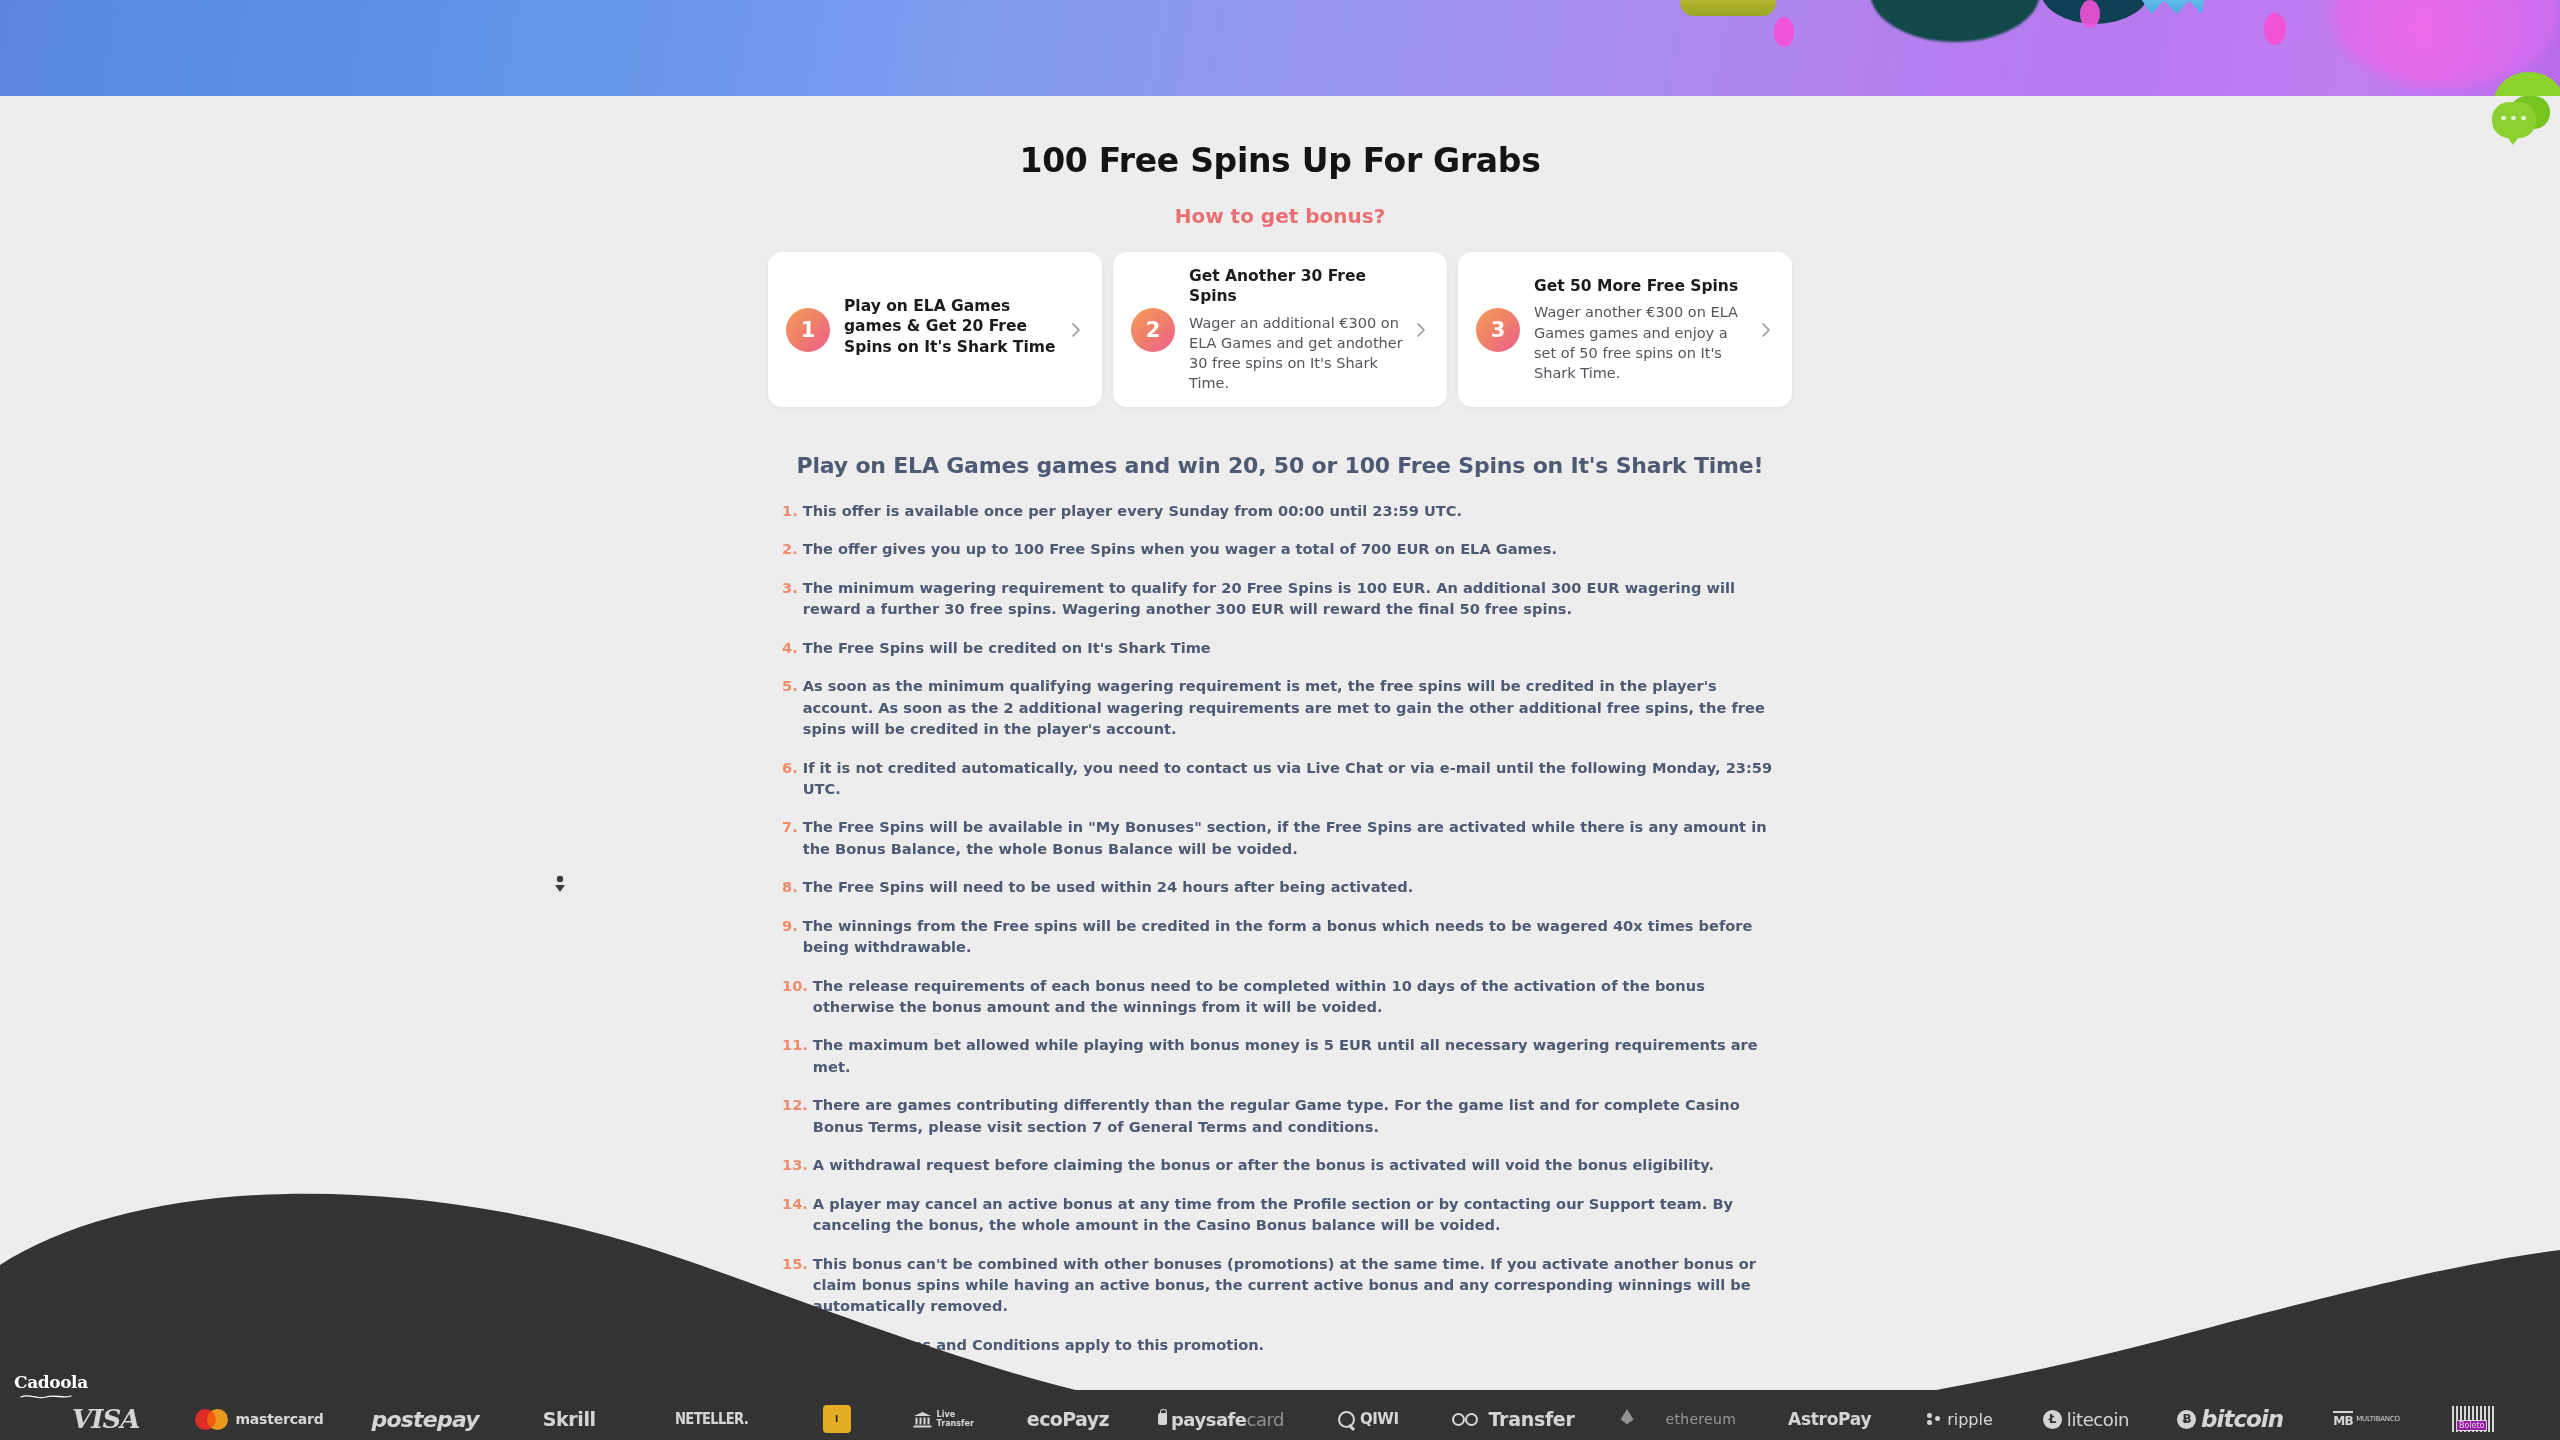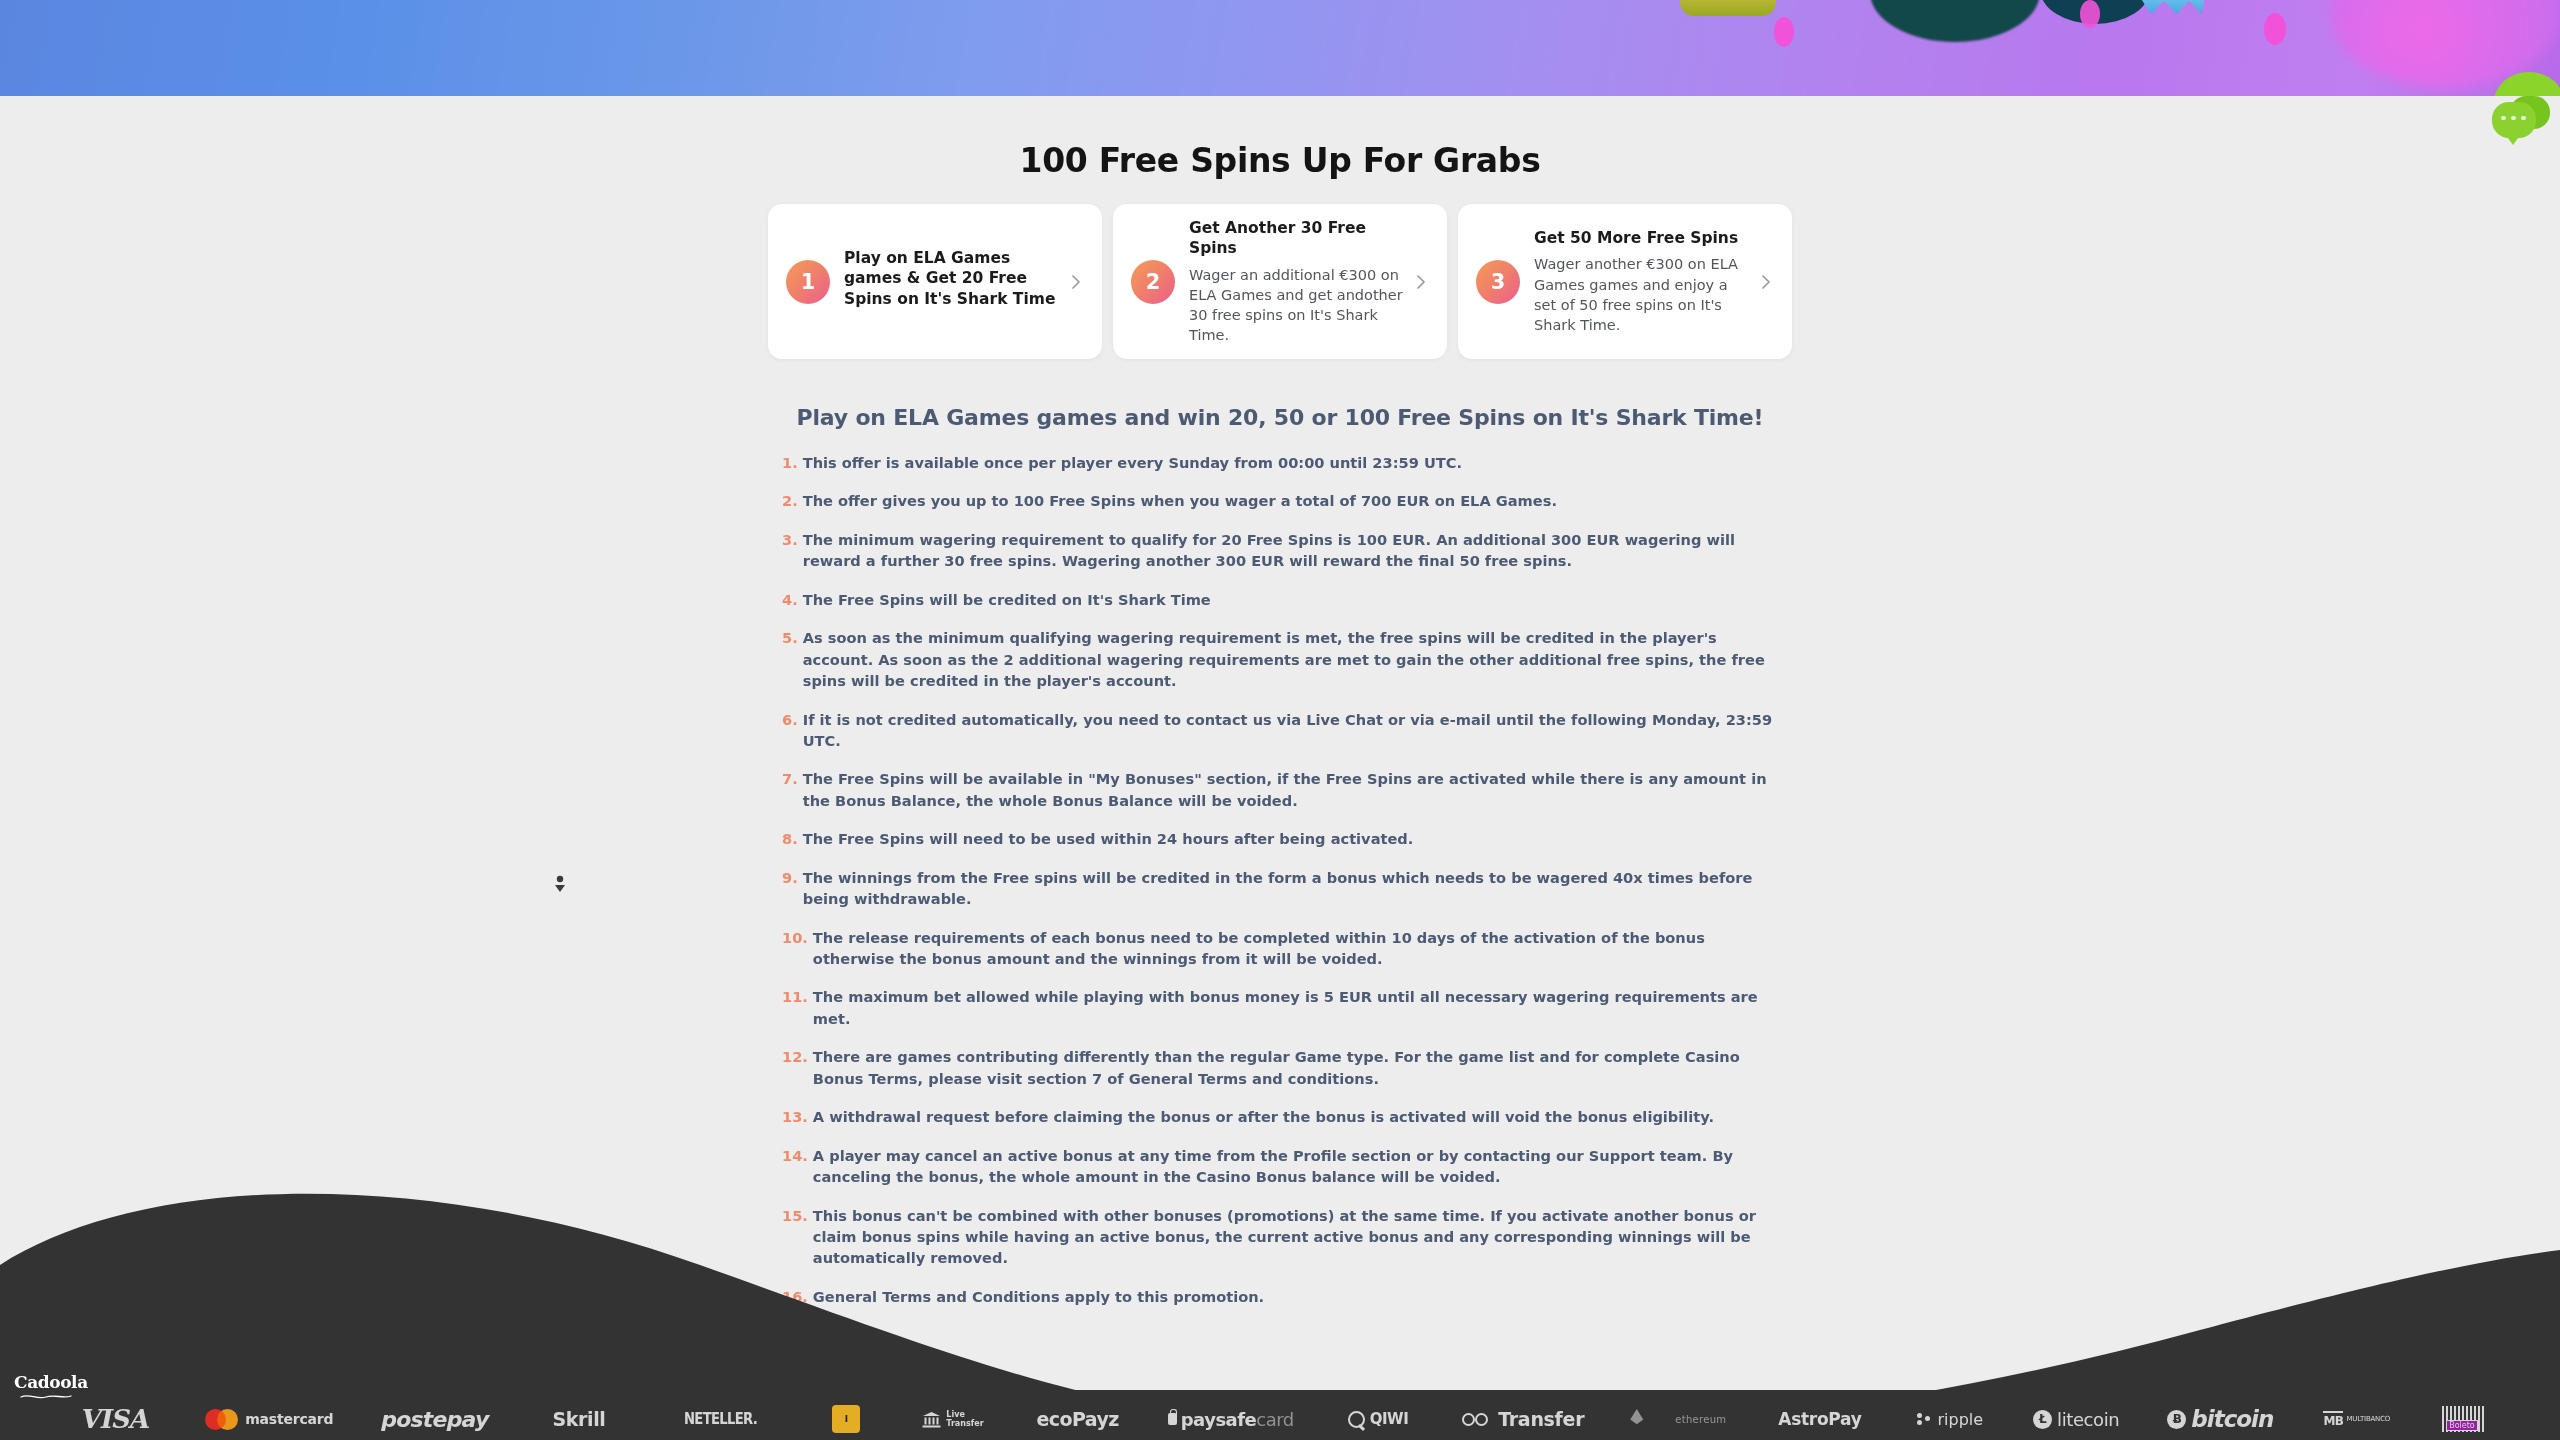--- a/index.html
+++ b/index.html
@@ -158,21 +158,21 @@
   .psc-b { font-weight:bold; }
   .psc-l { color:#9a9a9a; }
   .pay-qiwi { margin:0 30px; display:flex; align-items:center; gap:5px; }
   .qiwi-o { width:17px; height:17px; border:2.6px solid #e2e2e2; border-radius:50%; position:relative; }
   .qiwi-o:after { content:""; position:absolute; right:-2px; bottom:-3px; width:7px; height:3px; background:#e2e2e2; transform:rotate(42deg); }
   .pay-mifinity { margin:0 24px; display:flex; align-items:center; gap:6px; font-size:19px; font-weight:bold; letter-spacing:-.3px; }
   .mif-inf { width:30px; height:13px; position:relative; }
   .mif-inf i { position:absolute; top:0; width:13px; height:13px; border:2.3px solid #e2e2e2; border-radius:50%; }
   .pay-eth { margin:0 22px; display:flex; align-items:center; gap:5px; opacity:.55; }
   .eth-d { width:13px; height:20px; background:#e2e2e2; clip-path:polygon(50% 0,100% 52%,50% 76%,0 52%); }
-  .eth-t { font-size:10px; letter-spacing:.3px;margin-left:27px; }
+  .eth-t { font-size:14px; letter-spacing:.3px;margin-left:27px; }
   .pay-astro { font-weight:bold; font-size:17px; letter-spacing:-.3px; margin:0 30px; }
   .pay-ripple { margin:0 26px; display:flex; align-items:center; gap:6px; font-size:16px; }
   .rip-ico { width:14px; height:12px; position:relative; }
   .rip-ico i { position:absolute; width:5px; height:5px; background:#e2e2e2; border-radius:50%; }
   .pay-ltc { margin:0 24px; display:flex; align-items:center; gap:5px; font-size:18px; letter-spacing:-.4px; }
   .coin-c { width:19px; height:19px; border-radius:50%; background:#e2e2e2; color:#333;
             font-size:12px; font-weight:bold; display:flex; align-items:center; justify-content:center; }
   .pay-btc { margin:0 24px; display:flex; align-items:center; gap:5px; font-size:23px;
              font-style:italic; font-weight:bold; letter-spacing:-1px; }
   .pay-mb { margin:0 26px; display:flex; align-items:center; gap:3px; }
@@ -207,20 +207,21 @@
   <span class="cb-front"></span>
   <span class="cb-tail"></span>
   <span class="cdot" style="left:9px;"></span>
   <span class="cdot" style="left:19px;"></span>
   <span class="cdot" style="left:29px;"></span>
 </div>
 
 <div class="page-main">
 
   <h1 class="title">100 Free Spins Up For Grabs</h1>
+  <h2 class="subtitle">How to get bonus?</h2>
 
   <div class="cards">
 
     <div class="card">
       <div class="badge">1</div>
       <div class="card-body">
         <div class="card-title">Play on ELA Games games &amp; Get 20 Free Spins on It's Shark Time</div>
       </div>
       <div class="chevron">
         <svg width="20" height="20" viewBox="0 0 20 20">

